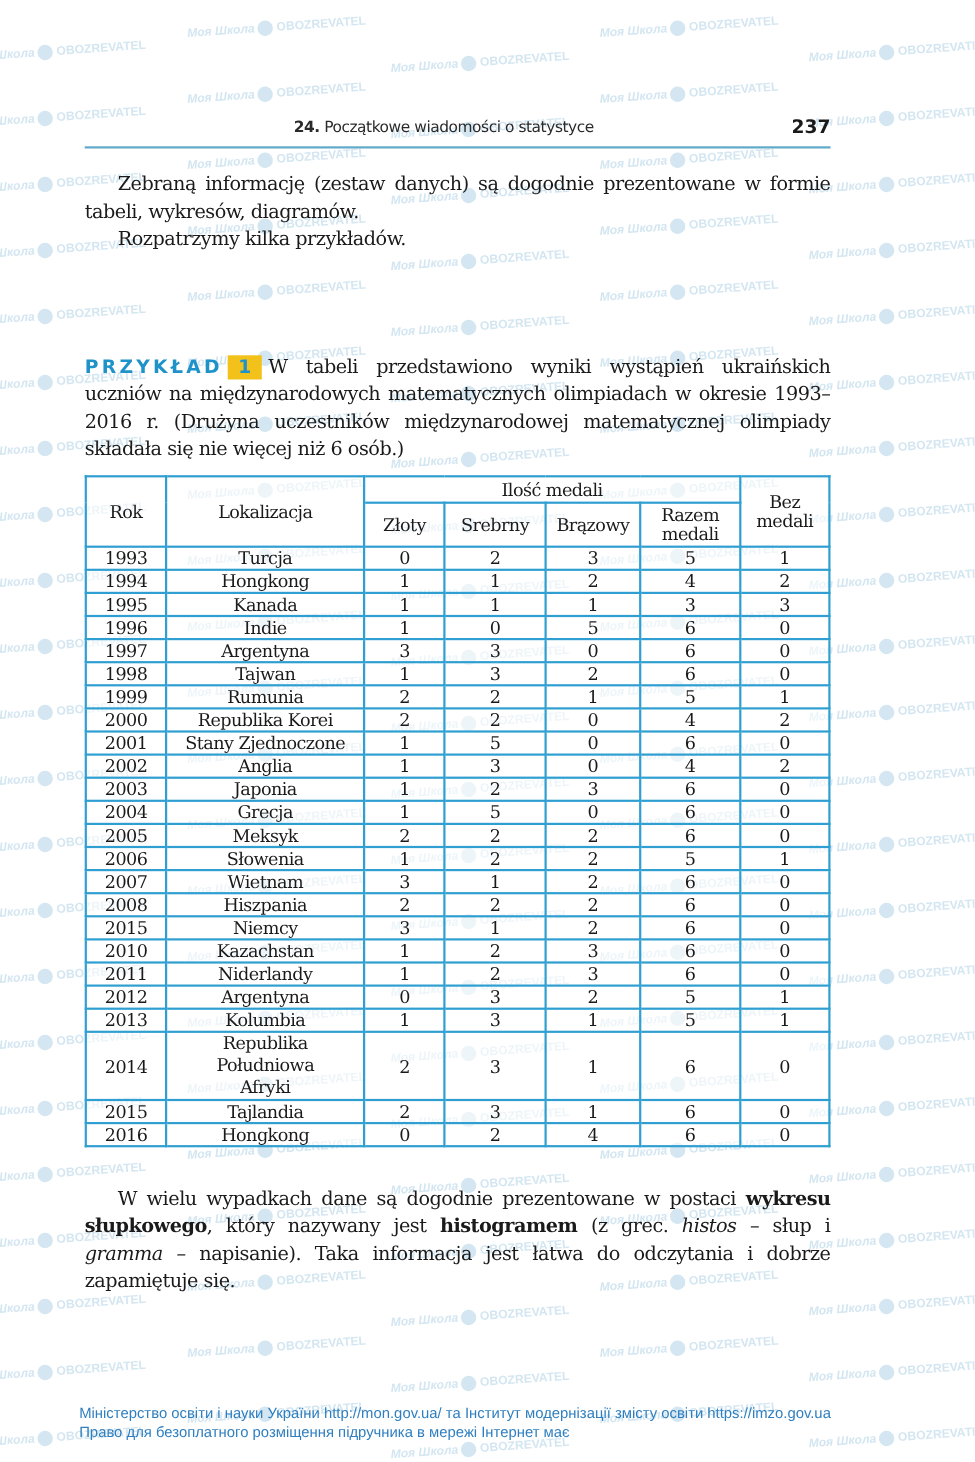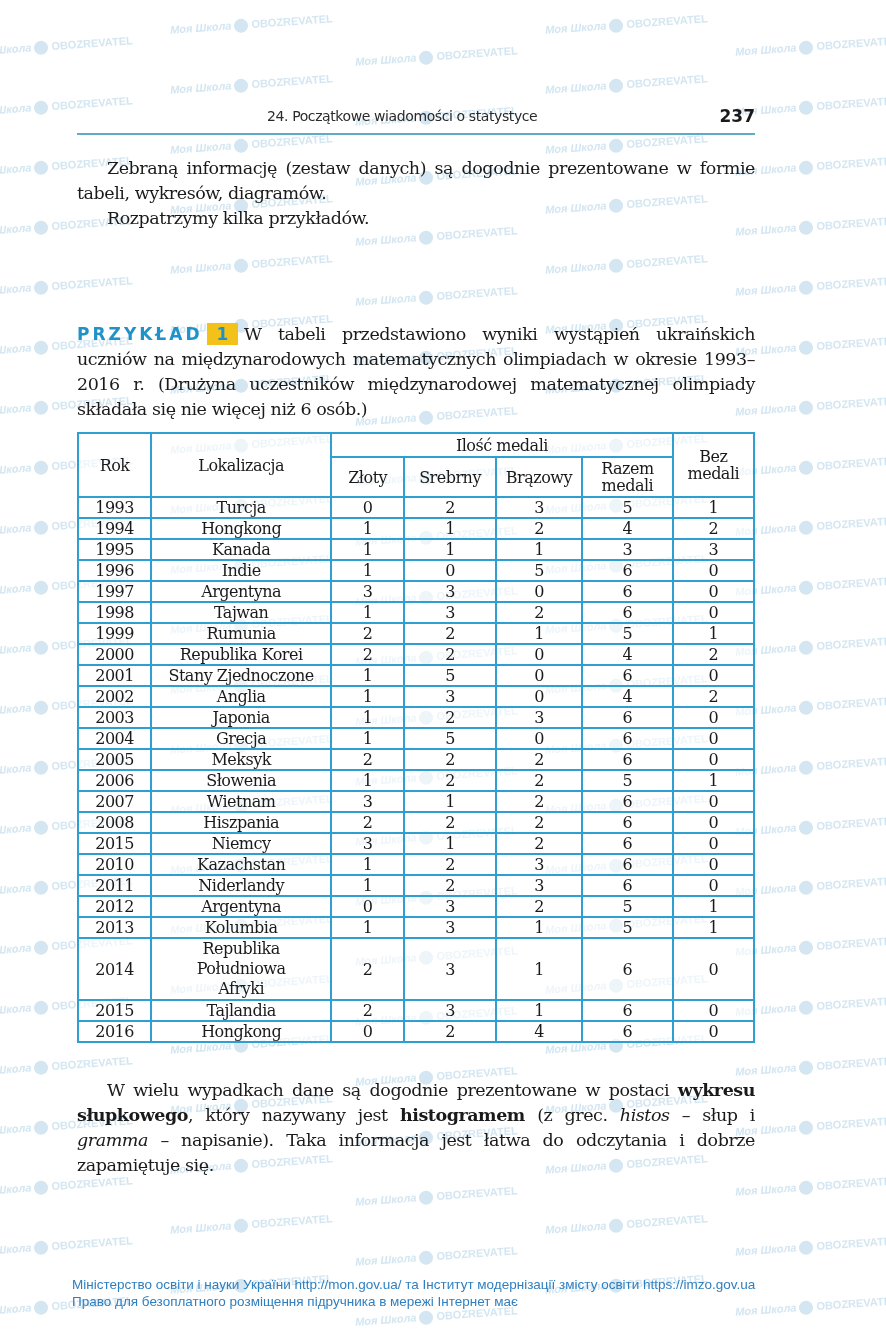--- a/index.html
+++ b/index.html
@@ -12,21 +12,21 @@
     color: #d3e6f1; transform: rotate(-4deg); white-space: nowrap; pointer-events: none; z-index: 0;
   }
   .wm .dot { display: inline-block; width: 14px; height: 14px; border-radius: 50%; background: #d3e6f1; vertical-align: middle; margin: 0 3px; }
   .wm i { font-style: italic; }
   .content { position: absolute; left: 77px; width: 678px; z-index: 1; }
   .header { position: absolute; top: 104px; left: 77px; width: 678px; height: 30px; z-index: 1; }
   .header .title {
     position: absolute; left: 190px; top: 4px; font-family: "DejaVu Sans", sans-serif; font-size: 14px; color: #2a2a2a;
     letter-spacing: -0.4px;
   }
-  .header .title b { font-weight: normal; }
+  .header .title b { font-weight: bold; }
   .header .page { position: absolute; right: 0; top: 2px; font-family: "DejaVu Sans", sans-serif; font-weight: bold; font-size: 17px; }
   .header .rule { position: absolute; left: 0; right: 0; top: 29px; height: 2px; background: #5fa9c9; }
   p.txt { margin: 0; font-size: 17.5px; line-height: 25px; text-align: justify; letter-spacing: -0.45px; }
   .indent { text-indent: 30px; }
   .bold { font-weight: bold; }
   .example-label {
     font-family: "DejaVu Sans", sans-serif; font-weight: bold; color: #1f93c9; font-size: 17px; letter-spacing: 3px;
   }
   .example-num {
     display: inline-block; background: #f3c21a; color: #1f93c9; font-family: "DejaVu Sans", sans-serif; font-weight: bold;

